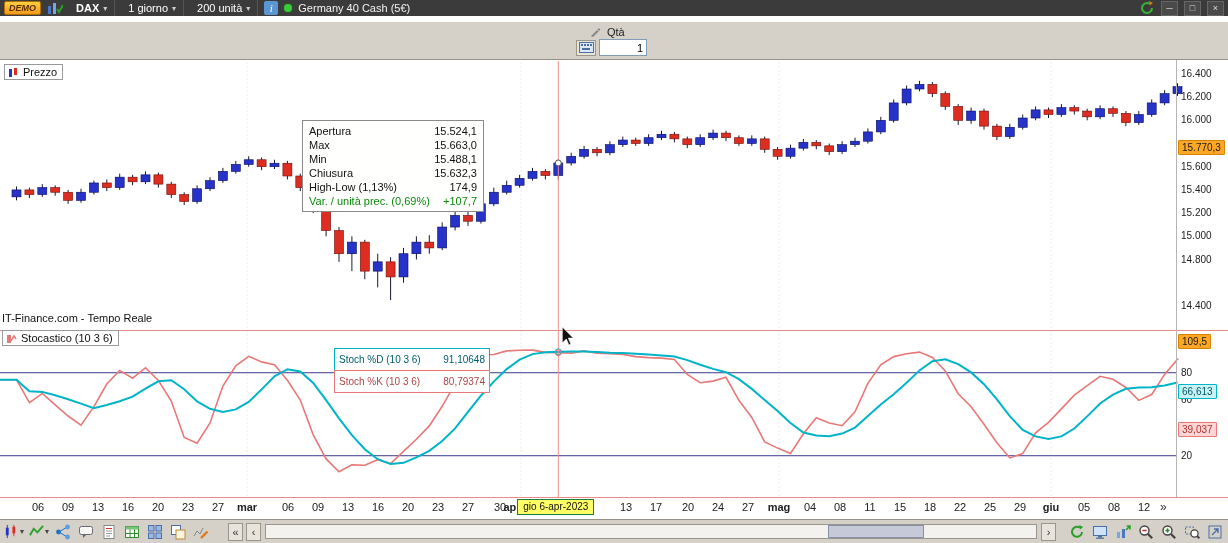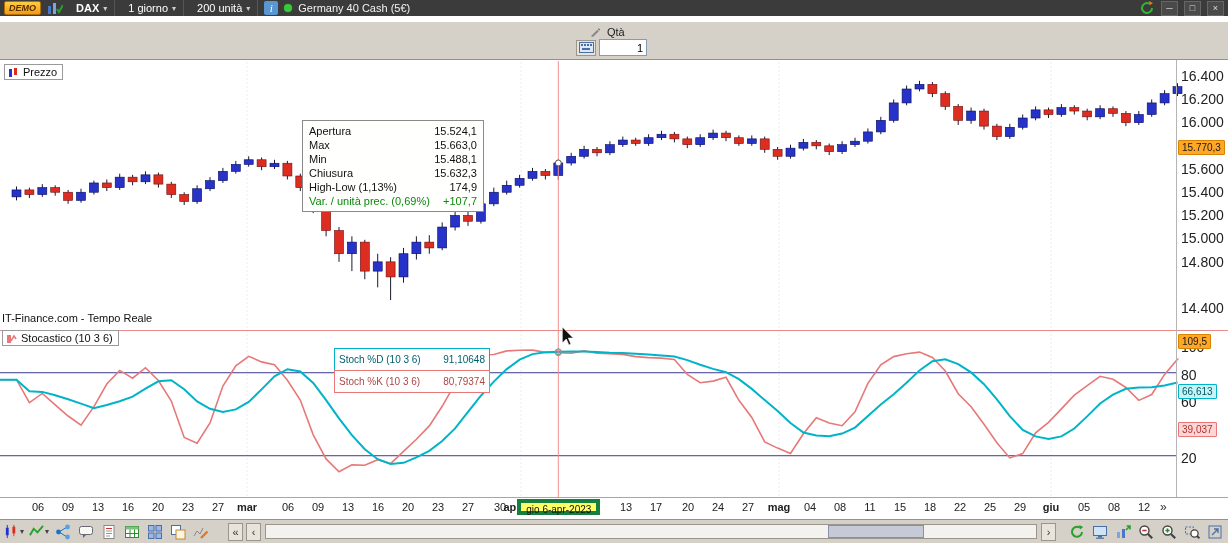--- a/index.html
+++ b/index.html
@@ -50,32 +50,32 @@
     border:1px solid #8a8a8a;padding:3px 6px;font-size:11px;z-index:12}
   .tt-row{display:flex;justify-content:space-between;height:14px;line-height:14px}
 
   .stoch-tip{position:absolute;width:156px;height:23px;background:#fff;font-size:10px;
     display:flex;justify-content:space-between;align-items:center;padding:0 4px;z-index:12}
   .stoch-tip-d{left:334px;top:348px;border:1px solid #00b4c8;color:#00606e}
   .stoch-tip-k{left:334px;top:370px;border:1px solid #e87878;color:#b04545}
 
   
   .price-axis{position:absolute;left:1178px;top:60px;width:50px;height:438px;z-index:8}
-  .axlbl{position:absolute;left:3px;font-size:14px;color:#222;white-space:nowrap}
+  .axlbl{position:absolute;left:3px;font-size:10px;color:#222;white-space:nowrap}
   .axbox{position:absolute;left:0px;font-size:10px;padding:1px 3px;border-radius:1px;
     white-space:nowrap;z-index:9}
   .box-orange{background:#ffa726;color:#1a1a1a;border:1px solid #d88400}
   .box-cyan{background:#c9f2f6;color:#005a66;border:1px solid #00b4c8}
   .box-red{background:#ffd6d6;color:#b03030;border:1px solid #e87878}
 
   
   .date-axis{position:absolute;left:0;top:498px;width:1176px;height:21px;z-index:8}
   .dlbl{position:absolute;top:3px;transform:translateX(-50%);font-size:11px;color:#222}
   .dlbl.month{font-weight:bold}
-  .date-highlight{position:absolute;top:1px;height:16px;background:#ffff66;border:4px solid #15803d;
+  .date-highlight{position:absolute;top:1px;height:16px;background:#ffff66;border:1px solid #15803d;
     font-size:10px;color:#111;line-height:14px;padding:0 5px;z-index:9;white-space:nowrap}
   .date-more{position:absolute;left:1160px;top:2px;font-size:12px;color:#333;cursor:pointer}
 
   
   .bottombar{position:absolute;left:0;top:519px;width:100%;height:24px;background:#d5d1c8;
     border-top:1px solid #96918a;display:flex;align-items:center;padding:0 3px;gap:3px;z-index:30}
   .bb-btn{height:20px;min-width:20px;display:flex;align-items:center;justify-content:center;
     gap:1px;cursor:pointer;border:1px solid transparent;border-radius:2px}
   .bb-arrow{font-size:8px;color:#444}
   .nav-btn{width:15px;height:18px;background:#e8e4dc;border:1px solid #9a968c;font-size:11px;

